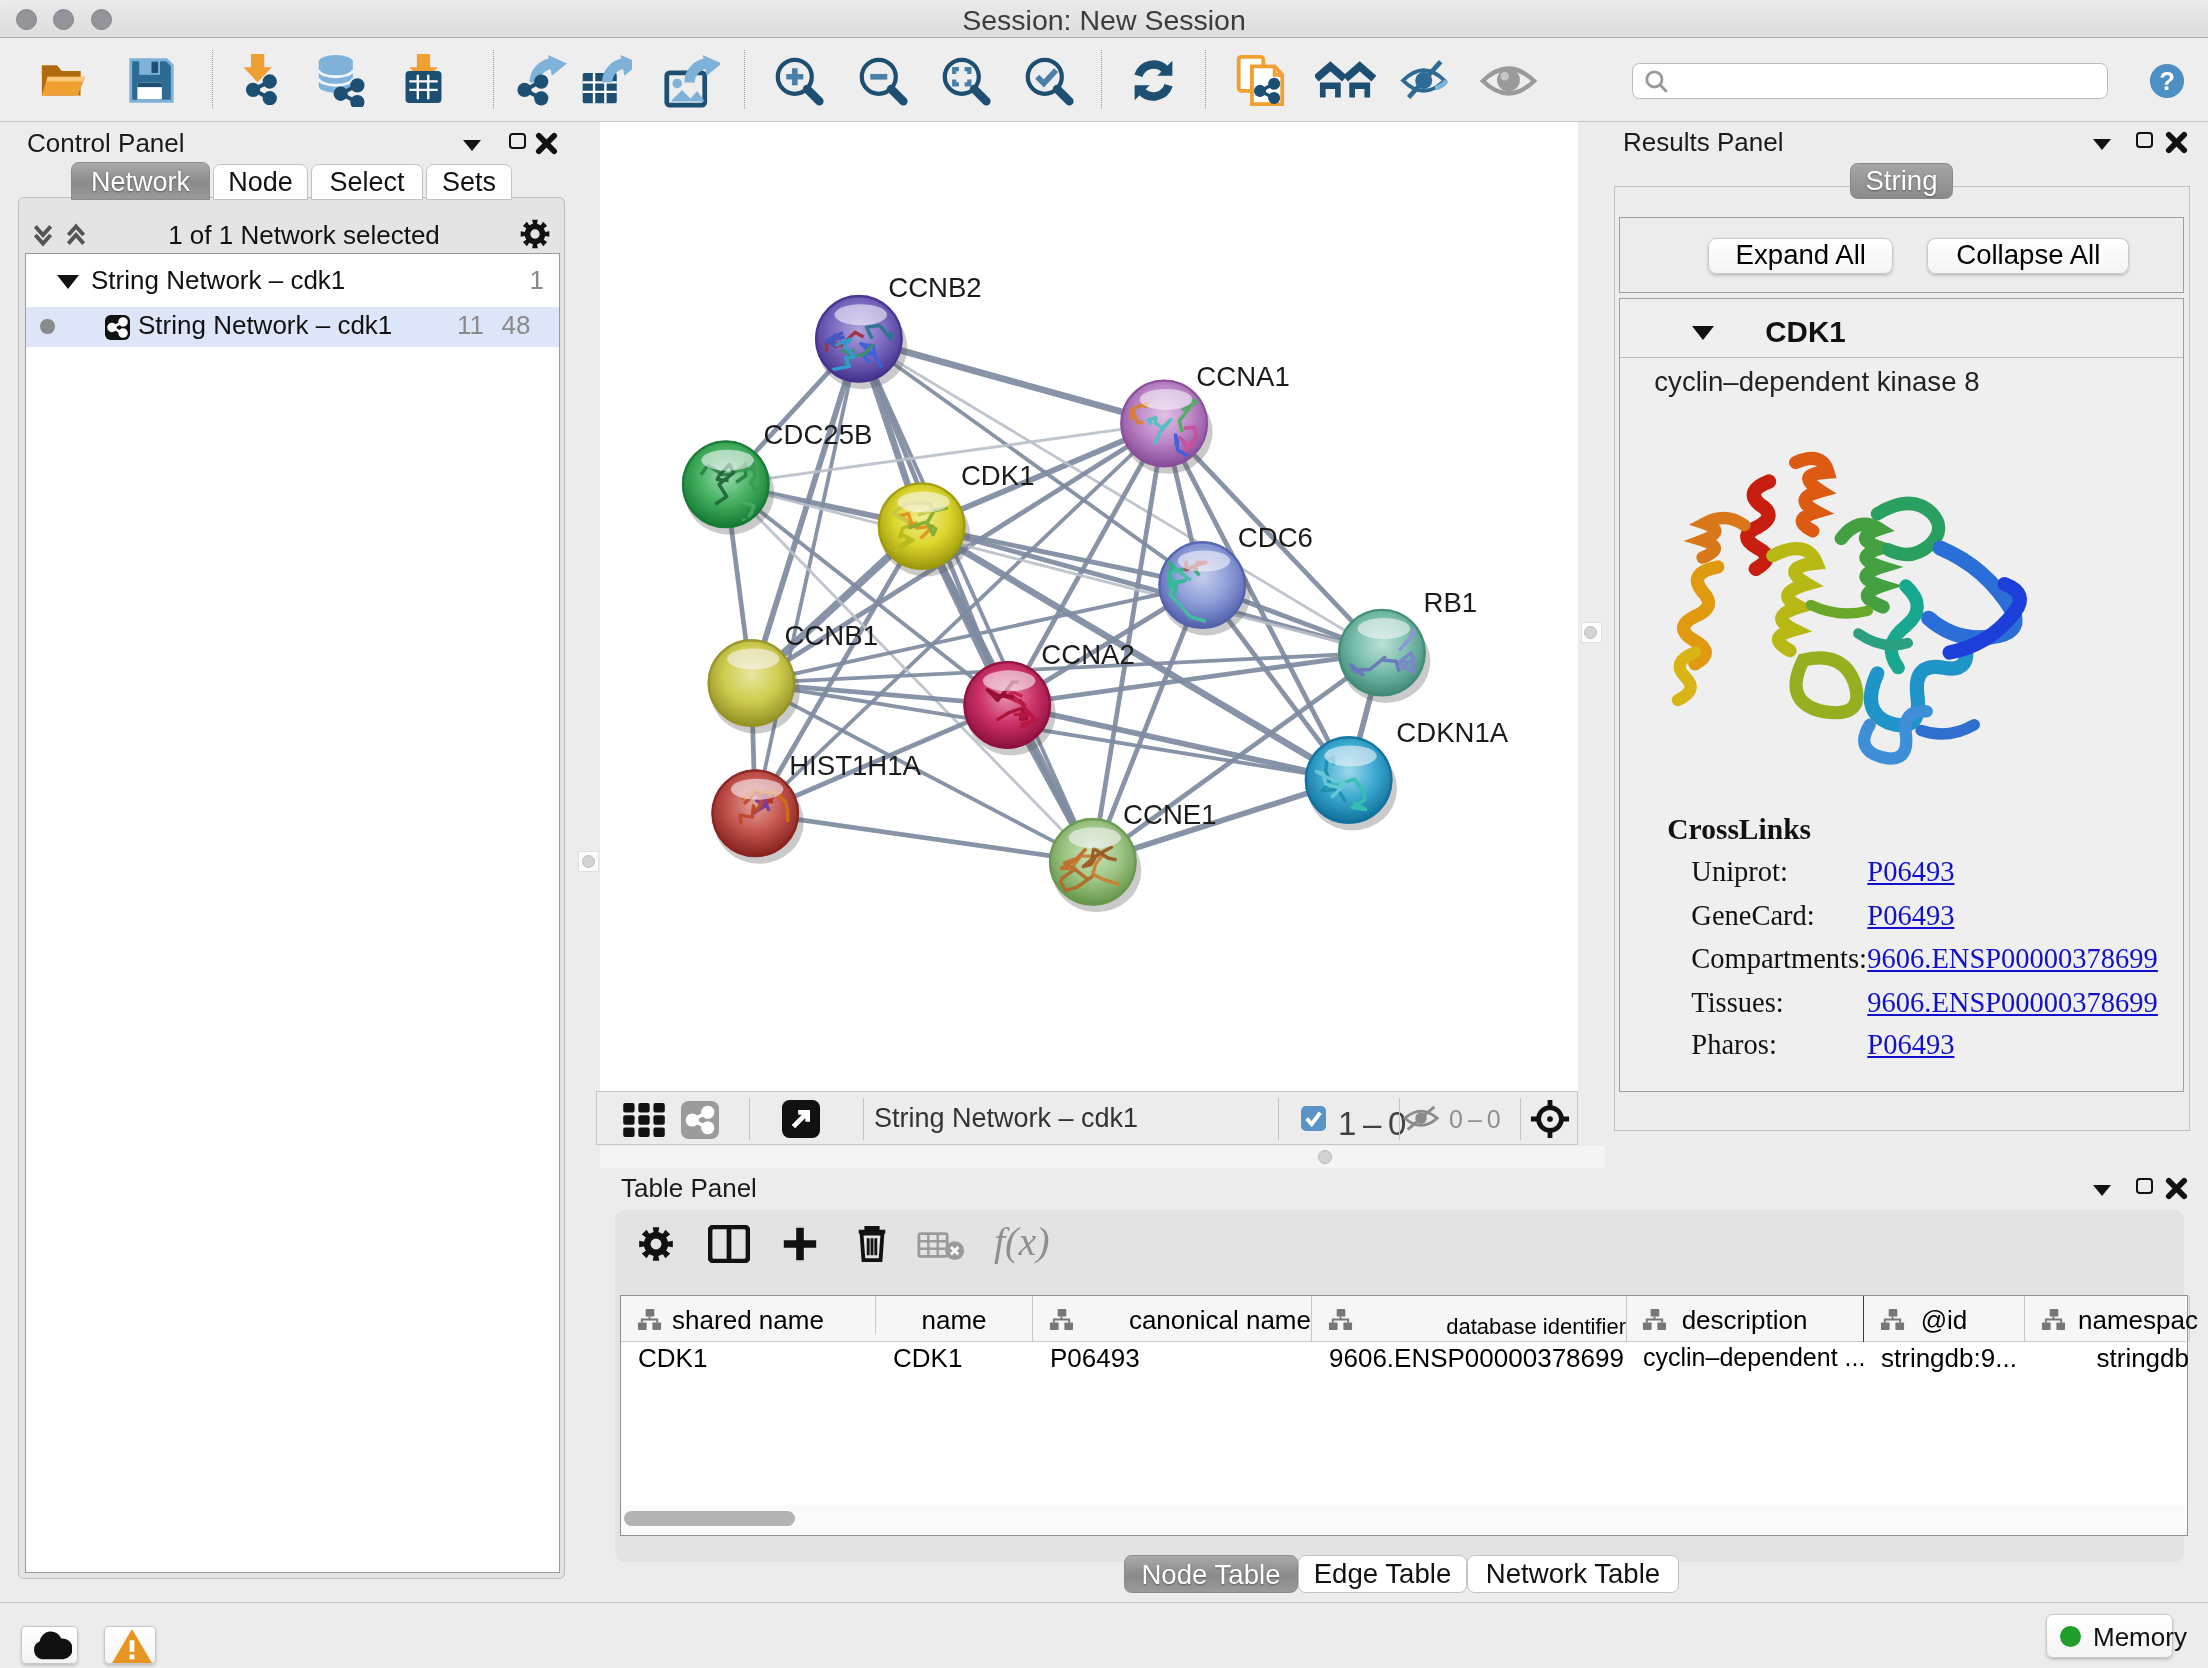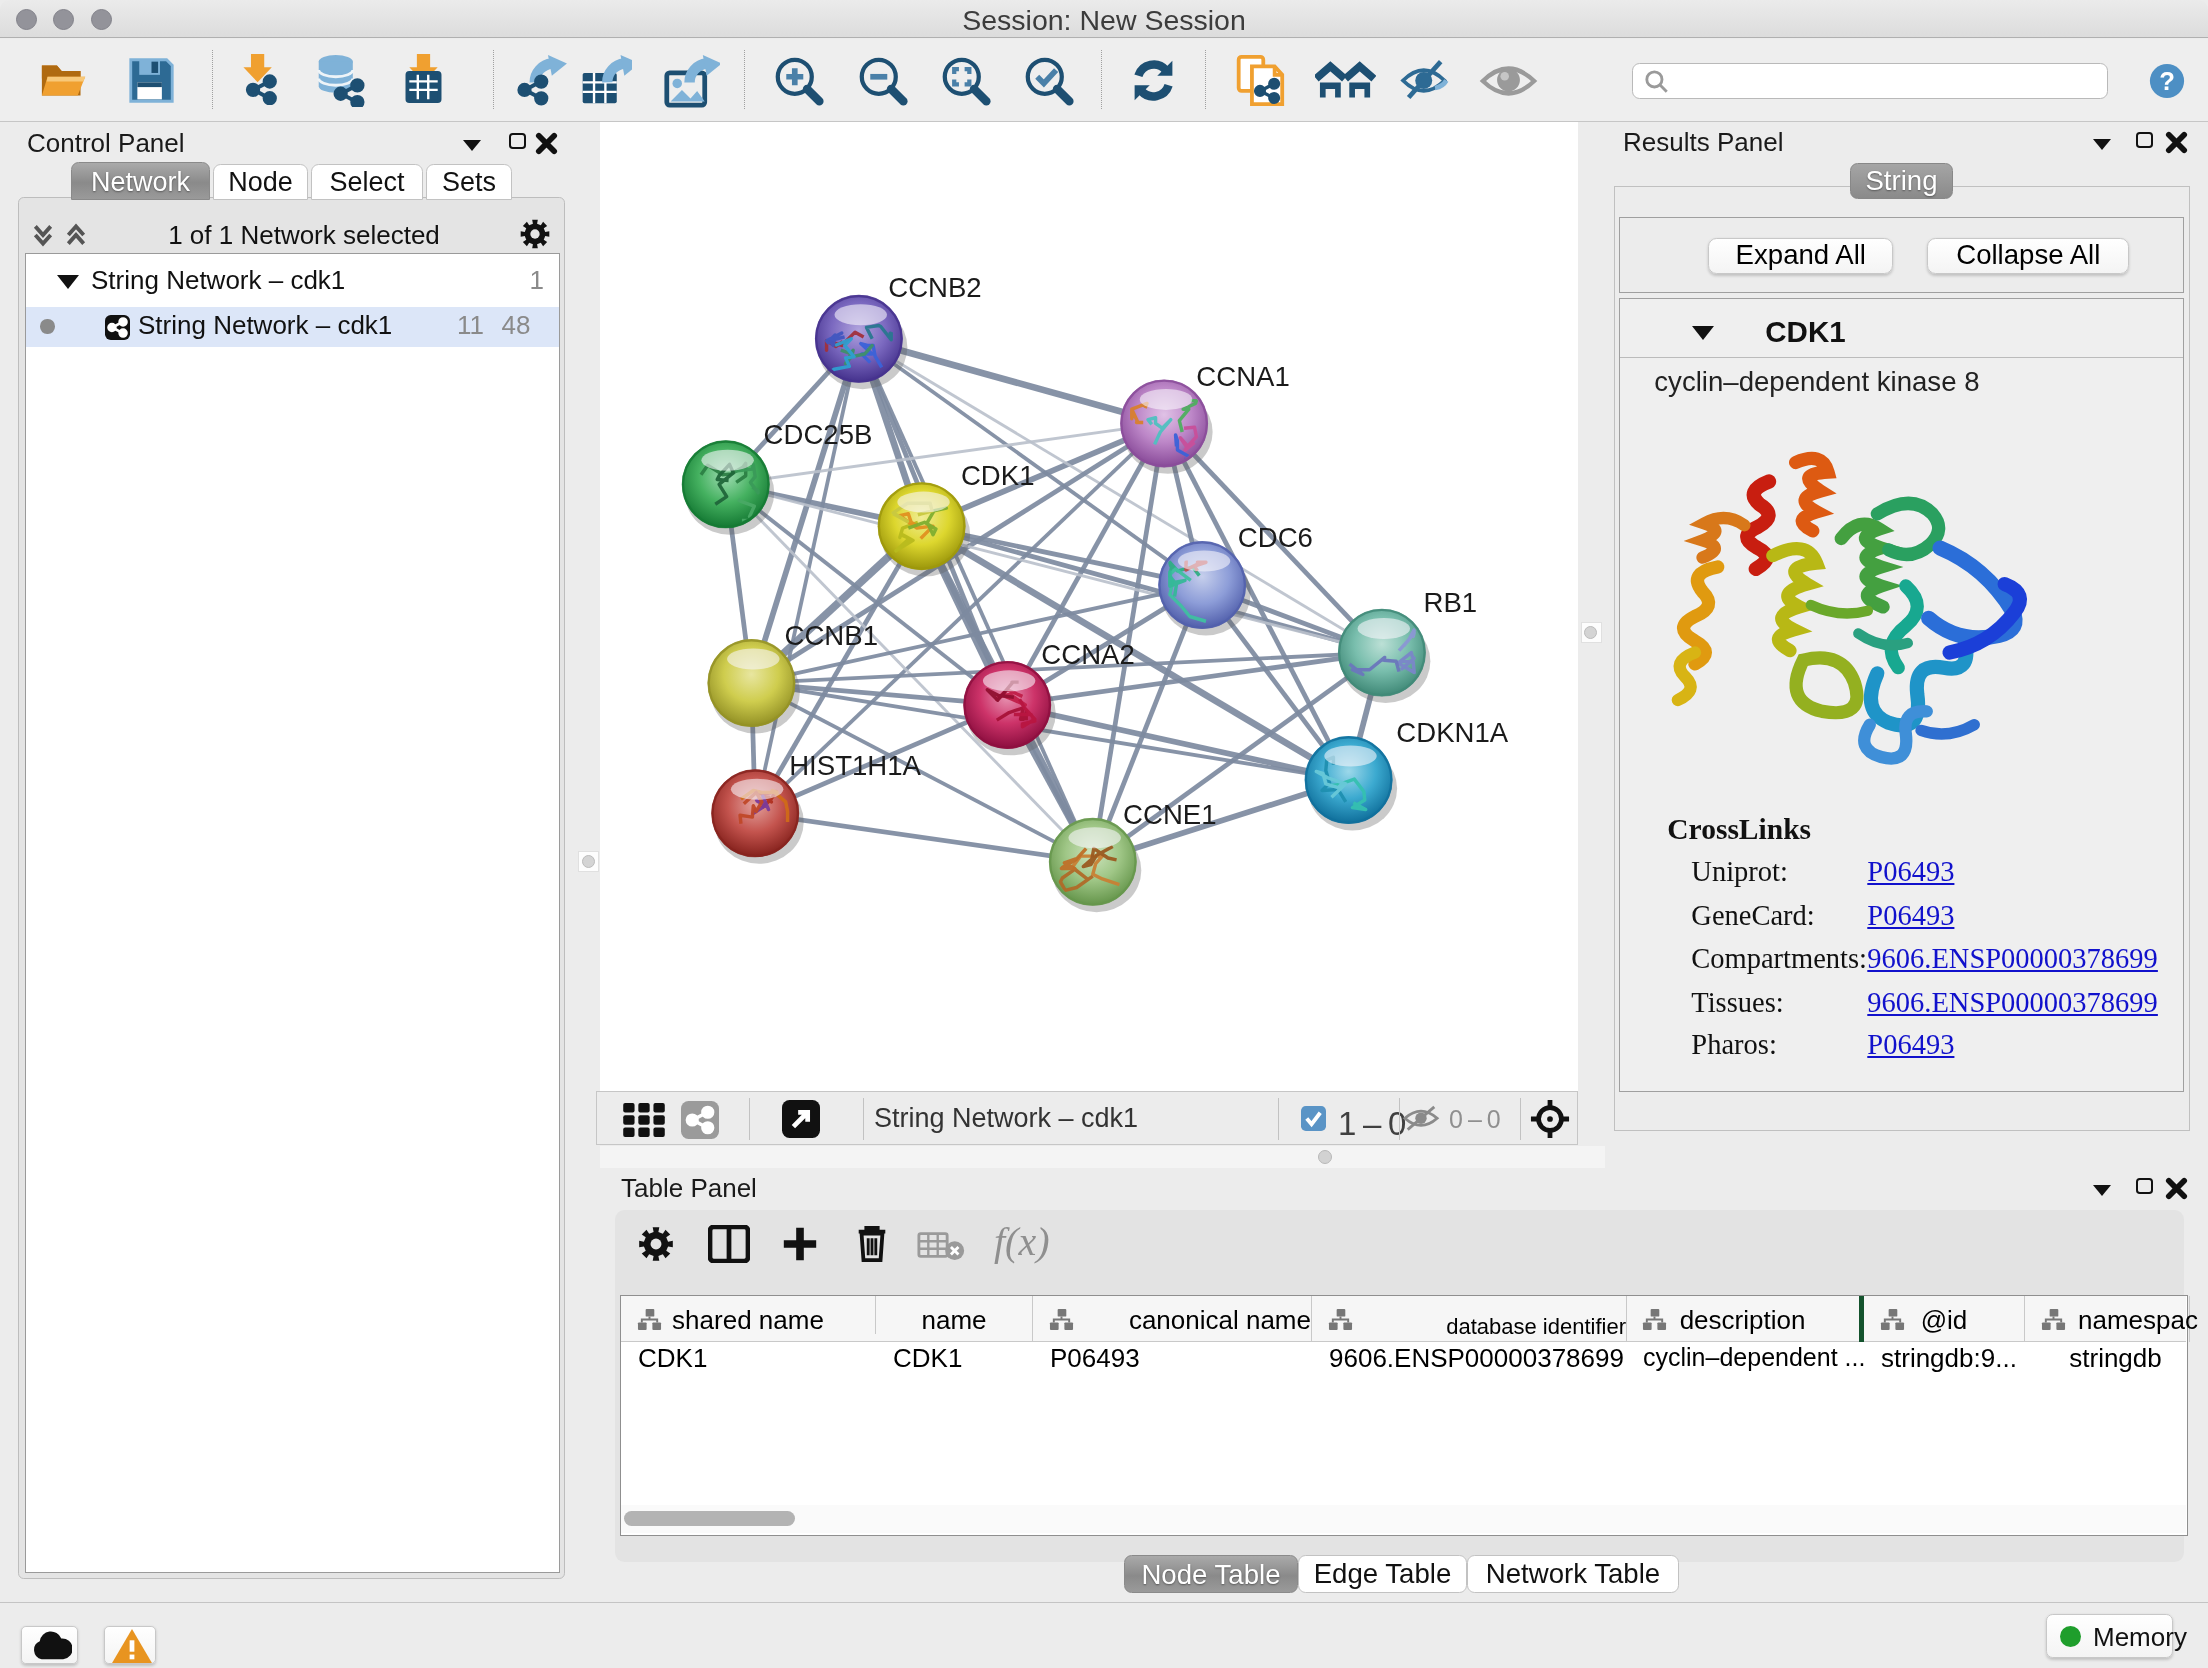--- a/index.html
+++ b/index.html
@@ -678,21 +678,21 @@
           <span style="position:absolute;left:15px;top:10.5px"><svg width="27" height="25" viewBox="0 0 28 26">
               <g fill="#777">
                 <rect x="10" y="2" width="9" height="8" rx="1"></rect>
                 <rect x="2" y="16" width="9" height="8" rx="1"></rect>
                 <rect x="17" y="16" width="9" height="8" rx="1"></rect>
                 <path d="M14 10 v3 M6 16 v-3 h16 v3" stroke="#777" stroke-width="2" fill="none"></path>
               </g>
             </svg></span>
           <div style="position:absolute;left:0;right:0;text-align:right;font-size:22px;top:18px;white-space:nowrap;overflow:hidden">database identifier</div>
         </div>
-        <div class="abs" style="left:1005px;top:0;width:238px;height:46px;border-right:5px solid #14532d">
+        <div class="abs" style="left:1005px;top:0;width:238px;height:46px;border-right:1px solid #14532d">
           <span style="position:absolute;left:15px;top:10.5px"><svg width="27" height="25" viewBox="0 0 28 26">
               <g fill="#777">
                 <rect x="10" y="2" width="9" height="8" rx="1"></rect>
                 <rect x="2" y="16" width="9" height="8" rx="1"></rect>
                 <rect x="17" y="16" width="9" height="8" rx="1"></rect>
                 <path d="M14 10 v3 M6 16 v-3 h16 v3" stroke="#777" stroke-width="2" fill="none"></path>
               </g>
             </svg></span>
           <div style="position:absolute;left:0;right:0;text-align:center;font-size:26px;top:8.6px;white-space:nowrap;overflow:hidden">description</div>
         </div>
@@ -718,21 +718,21 @@
             </svg></span>
           <div style="position:absolute;left:53px;text-align:left;font-size:26px;top:8.6px;white-space:nowrap;overflow:hidden">namespac</div>
         </div>
       </div>
     <div class="abs" style="left:17px;top:47px;width:238px;height:39px;text-align:left;font-size:26px;white-space:nowrap;overflow:hidden">CDK1</div>
       <div class="abs" style="left:272px;top:47px;width:140px;height:39px;text-align:left;font-size:26px;white-space:nowrap;overflow:hidden">CDK1</div>
       <div class="abs" style="left:429px;top:47px;width:262px;height:39px;text-align:left;font-size:26px;white-space:nowrap;overflow:hidden">P06493</div>
       <div class="abs" style="left:708px;top:47px;width:298px;height:39px;text-align:left;font-size:26px;white-space:nowrap;overflow:hidden">9606.ENSP00000378699</div>
       <div class="abs" style="left:1022px;top:47px;width:221px;height:39px;text-align:left;font-size:25px;white-space:nowrap;overflow:hidden">cyclin–dependent ...</div>
       <div class="abs" style="left:1260px;top:47px;width:144px;height:39px;text-align:left;font-size:26px;white-space:nowrap;overflow:hidden">stringdb:9...</div>
-      <div class="abs" style="left:1421px;top:47px;width:147px;height:39px;text-align:center;font-size:26px;white-space:nowrap;overflow:hidden">stringdb</div>
+      <div class="abs" style="left:1421px;top:47px;width:147px;height:39px;text-align:right;font-size:26px;white-space:nowrap;overflow:hidden">stringdb</div>
     <div class="abs" style="left:0;top:209px;width:1565px;height:27.6px;background:#fafafa">
        <div style="position:absolute;left:2.9px;top:5.7px;width:171px;height:15px;border-radius:7.6px;background:#b3b3b3"></div>
     </div>
   </div>
   <div class="abs tab tabsel" style="left:547px;top:387px;width:174px;height:38px;border-radius:7.6px;font-size:27.6px;line-height:38px">Node Table</div>
   <div class="abs tab" style="left:721px;top:387px;width:169px;height:38px;border-radius:7.6px;font-size:27.6px;line-height:36px">Edge Table</div>
   <div class="abs tab" style="left:890px;top:387px;width:212px;height:38px;border-radius:7.6px;font-size:27.6px;line-height:36px">Network Table</div>
 </div>
 
 <div class="abs" style="left:0;top:1602px;width:2208px;height:67px;background:#ececec;border-top:1px solid #c4c4c4">

